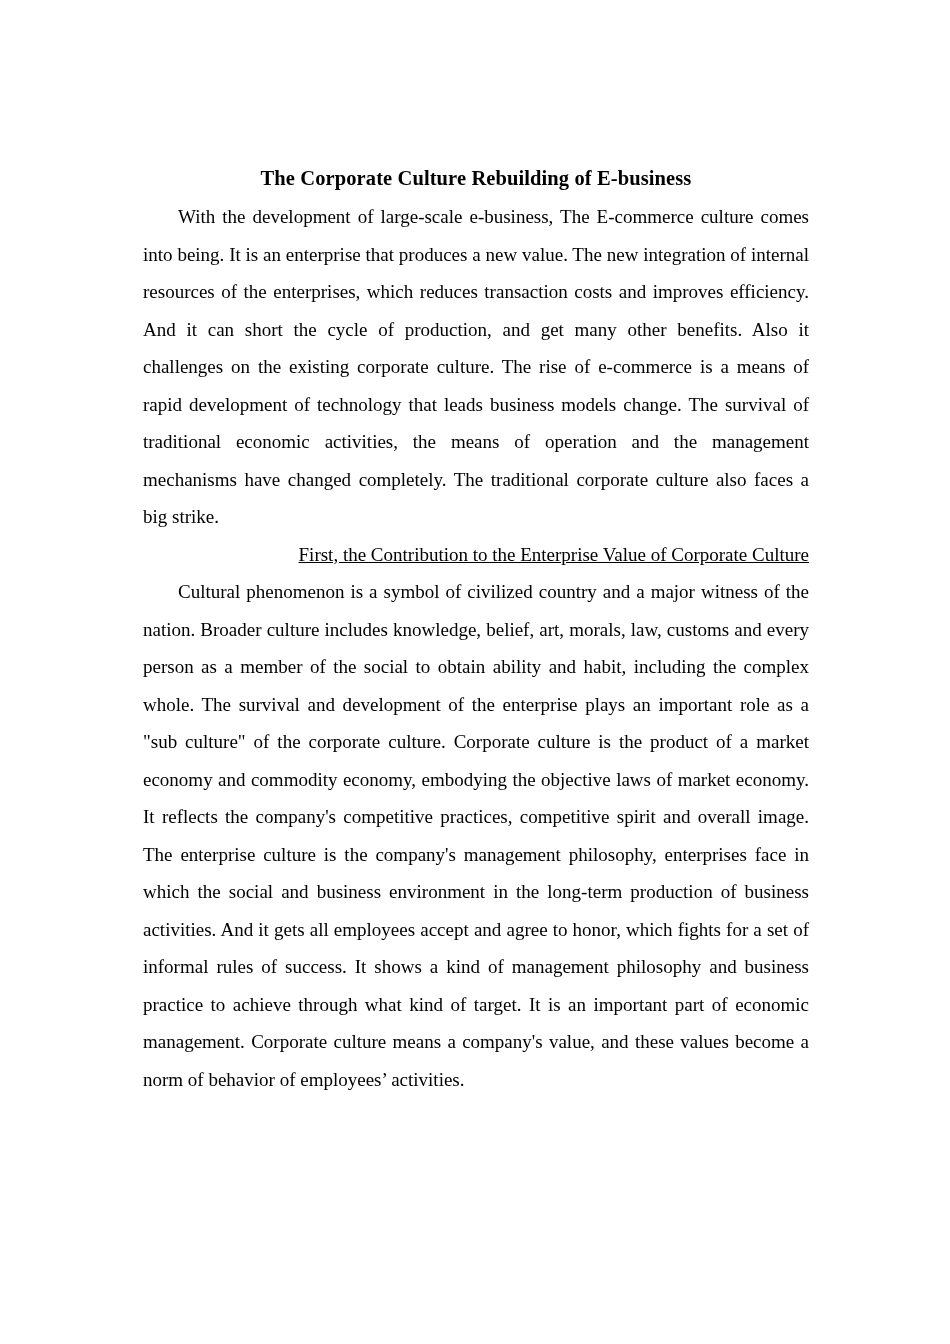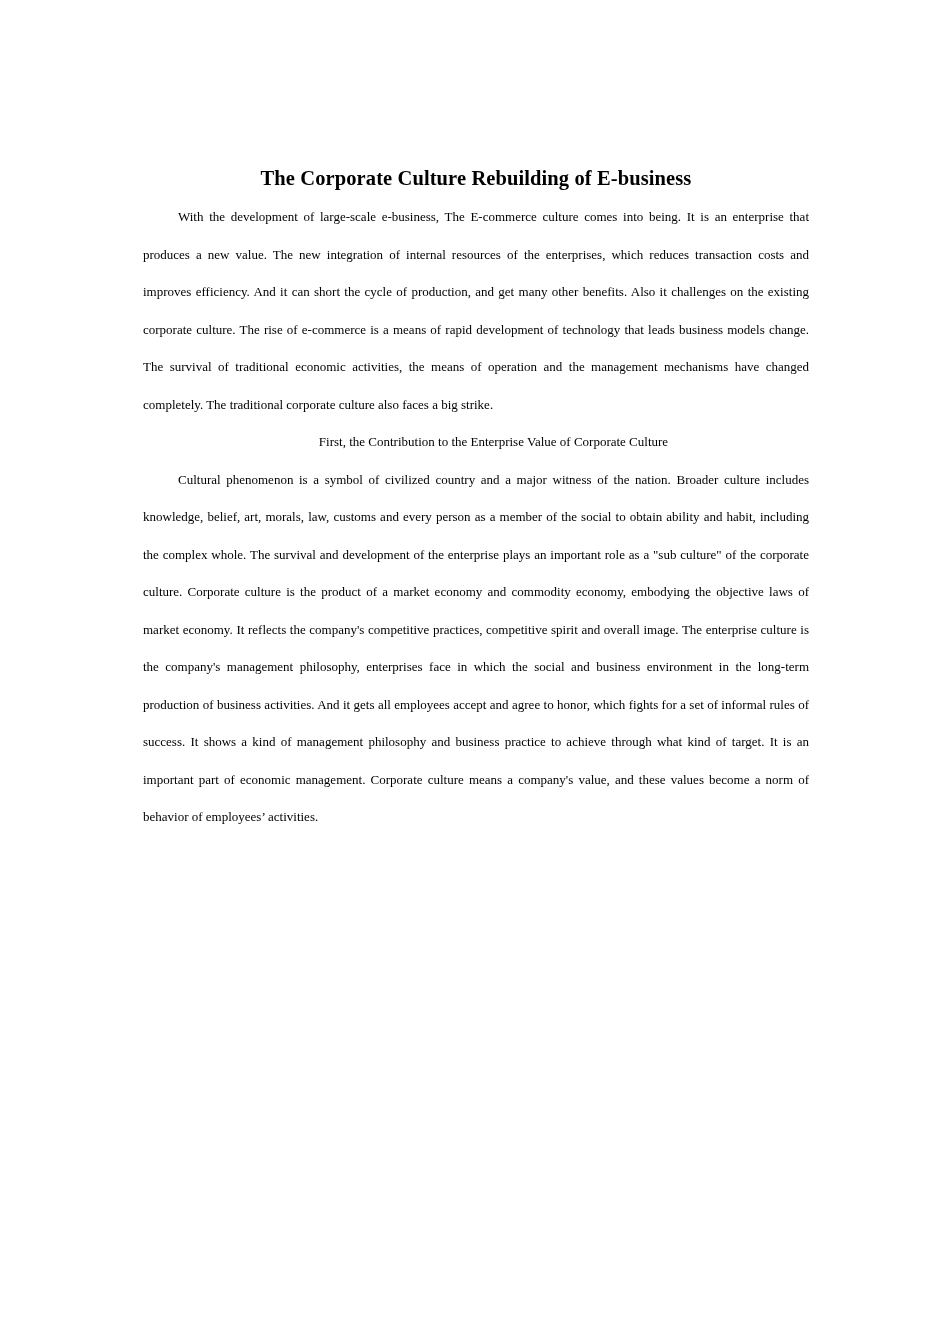--- a/index.html
+++ b/index.html
@@ -35,34 +35,35 @@
     font-weight: bold;
     text-align: center;
     line-height: 37.5px;
     padding-top: 160px;
     letter-spacing: 0.1px;
     white-space: nowrap;
   }
   .para {
     margin: 0;
     padding: 0;
-    font-size: 13px;
+    font-size: 19px;
     line-height: 37.5px;
     text-align: justify;
     text-justify: inter-word;
     text-indent: 35px;
     hyphens: none;
     -webkit-hyphens: none;
     word-spacing: 0px;
   }
   .para.first-body {
     margin-top: 0.5px;
   }
   .para.heading-line {
-    text-align: center;
+    text-align: right;
+    text-decoration: underline;
   }
   .para.clipped {
     
   }
 </style>
 </head>
 <body>
 
 <div class="page">
   <div class="content">

